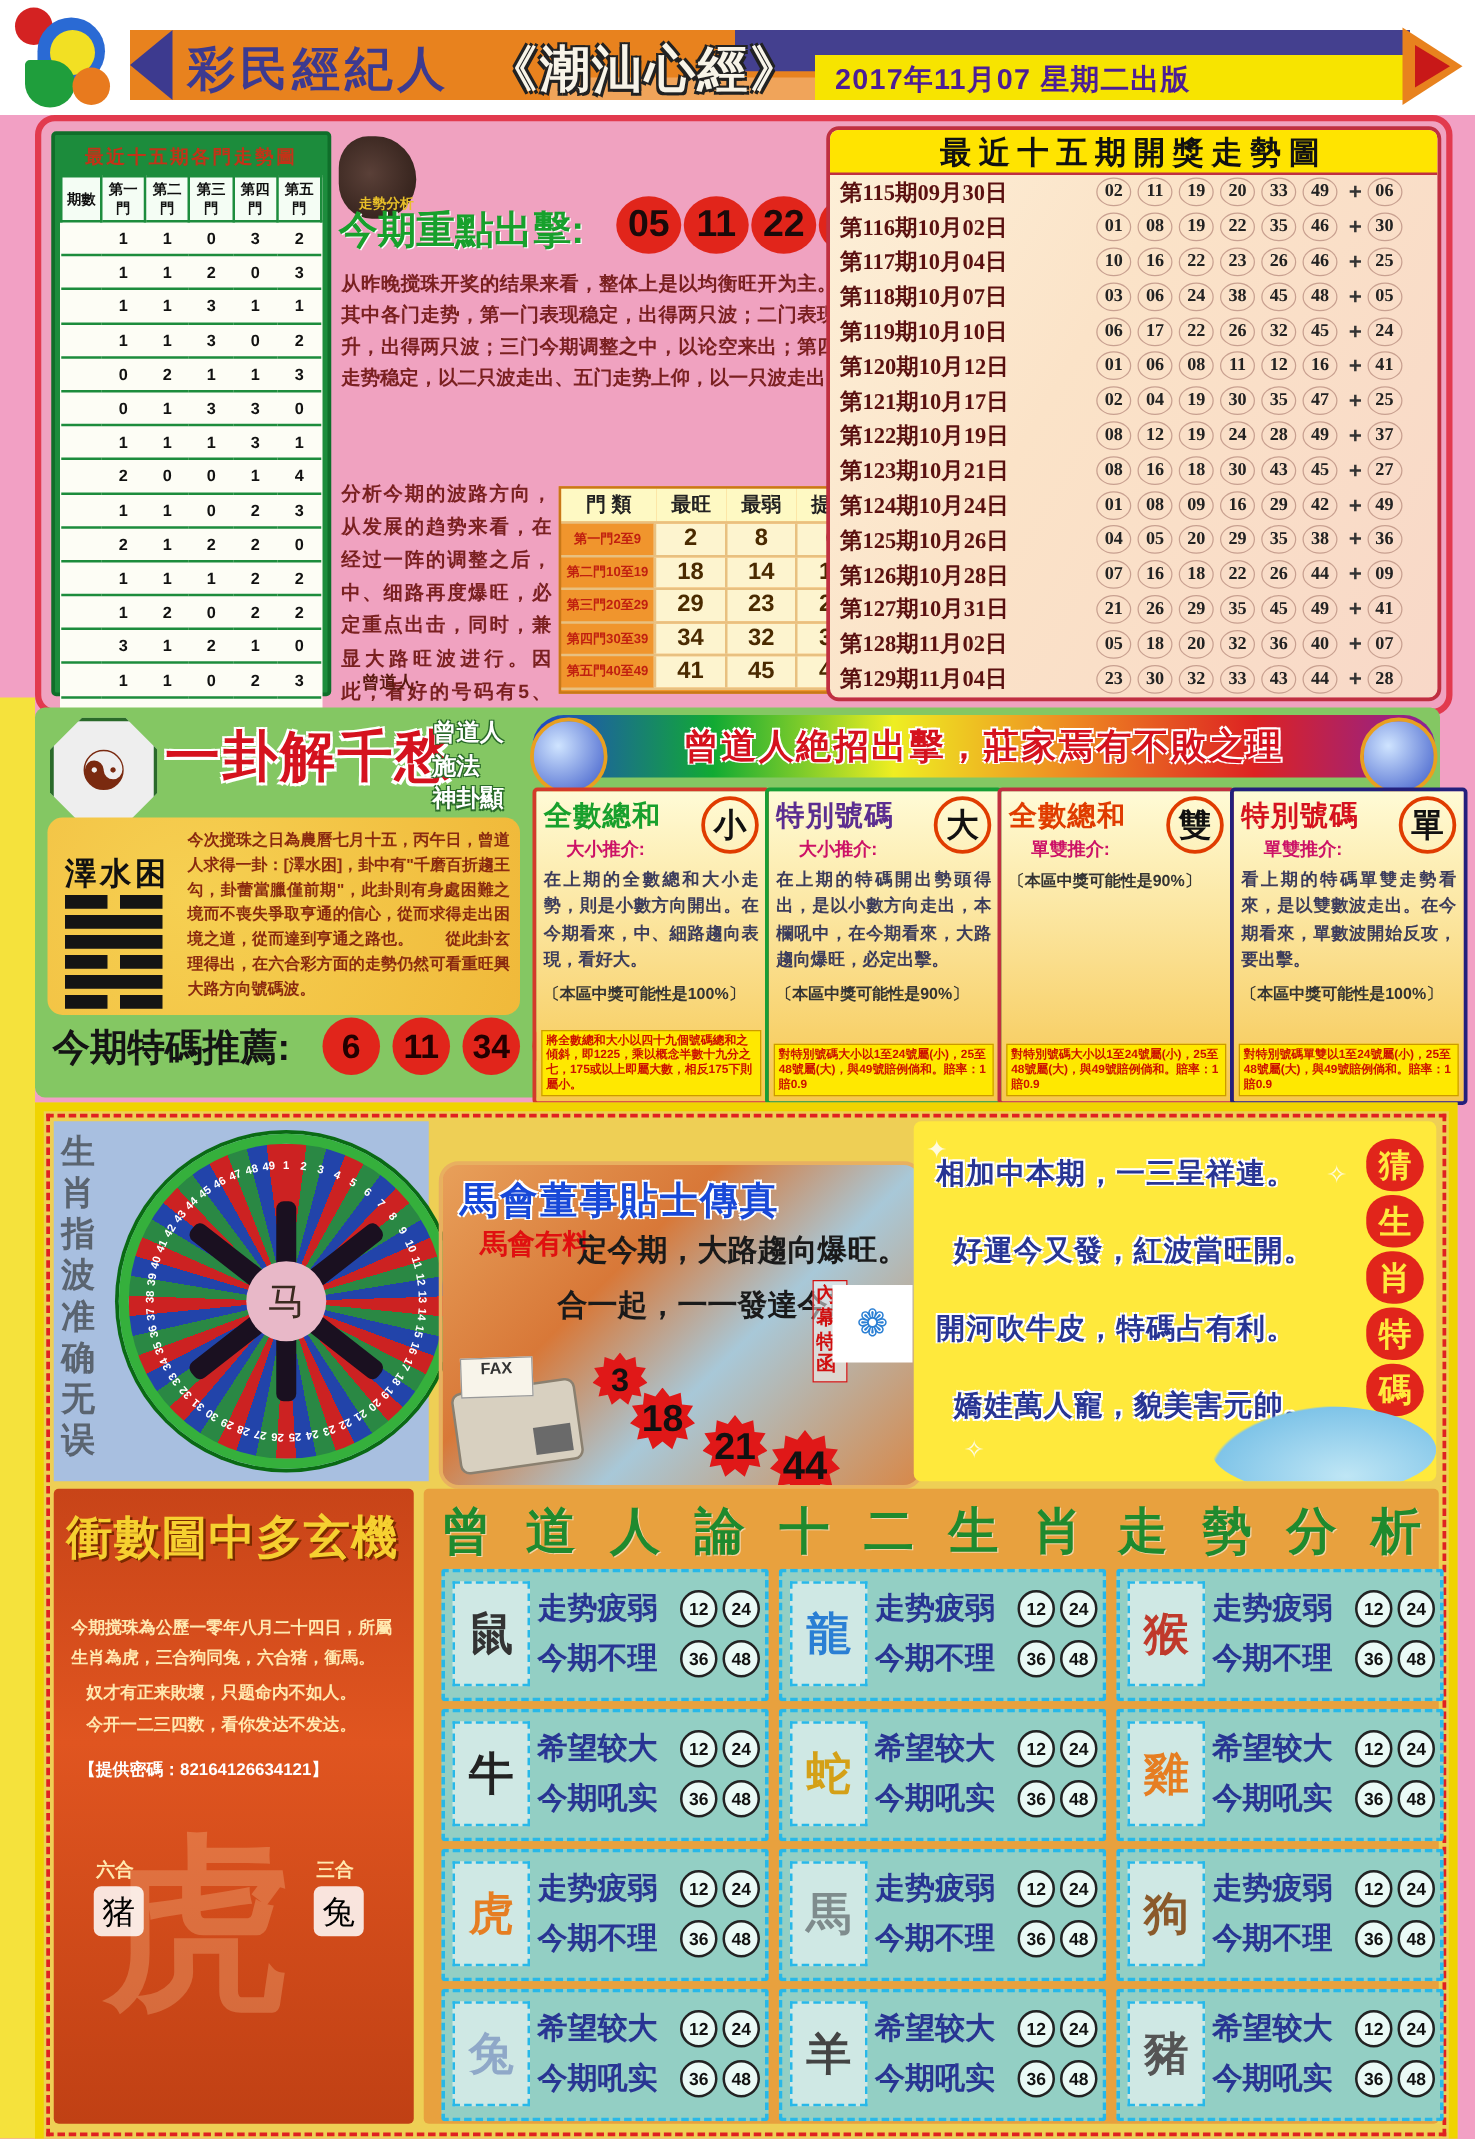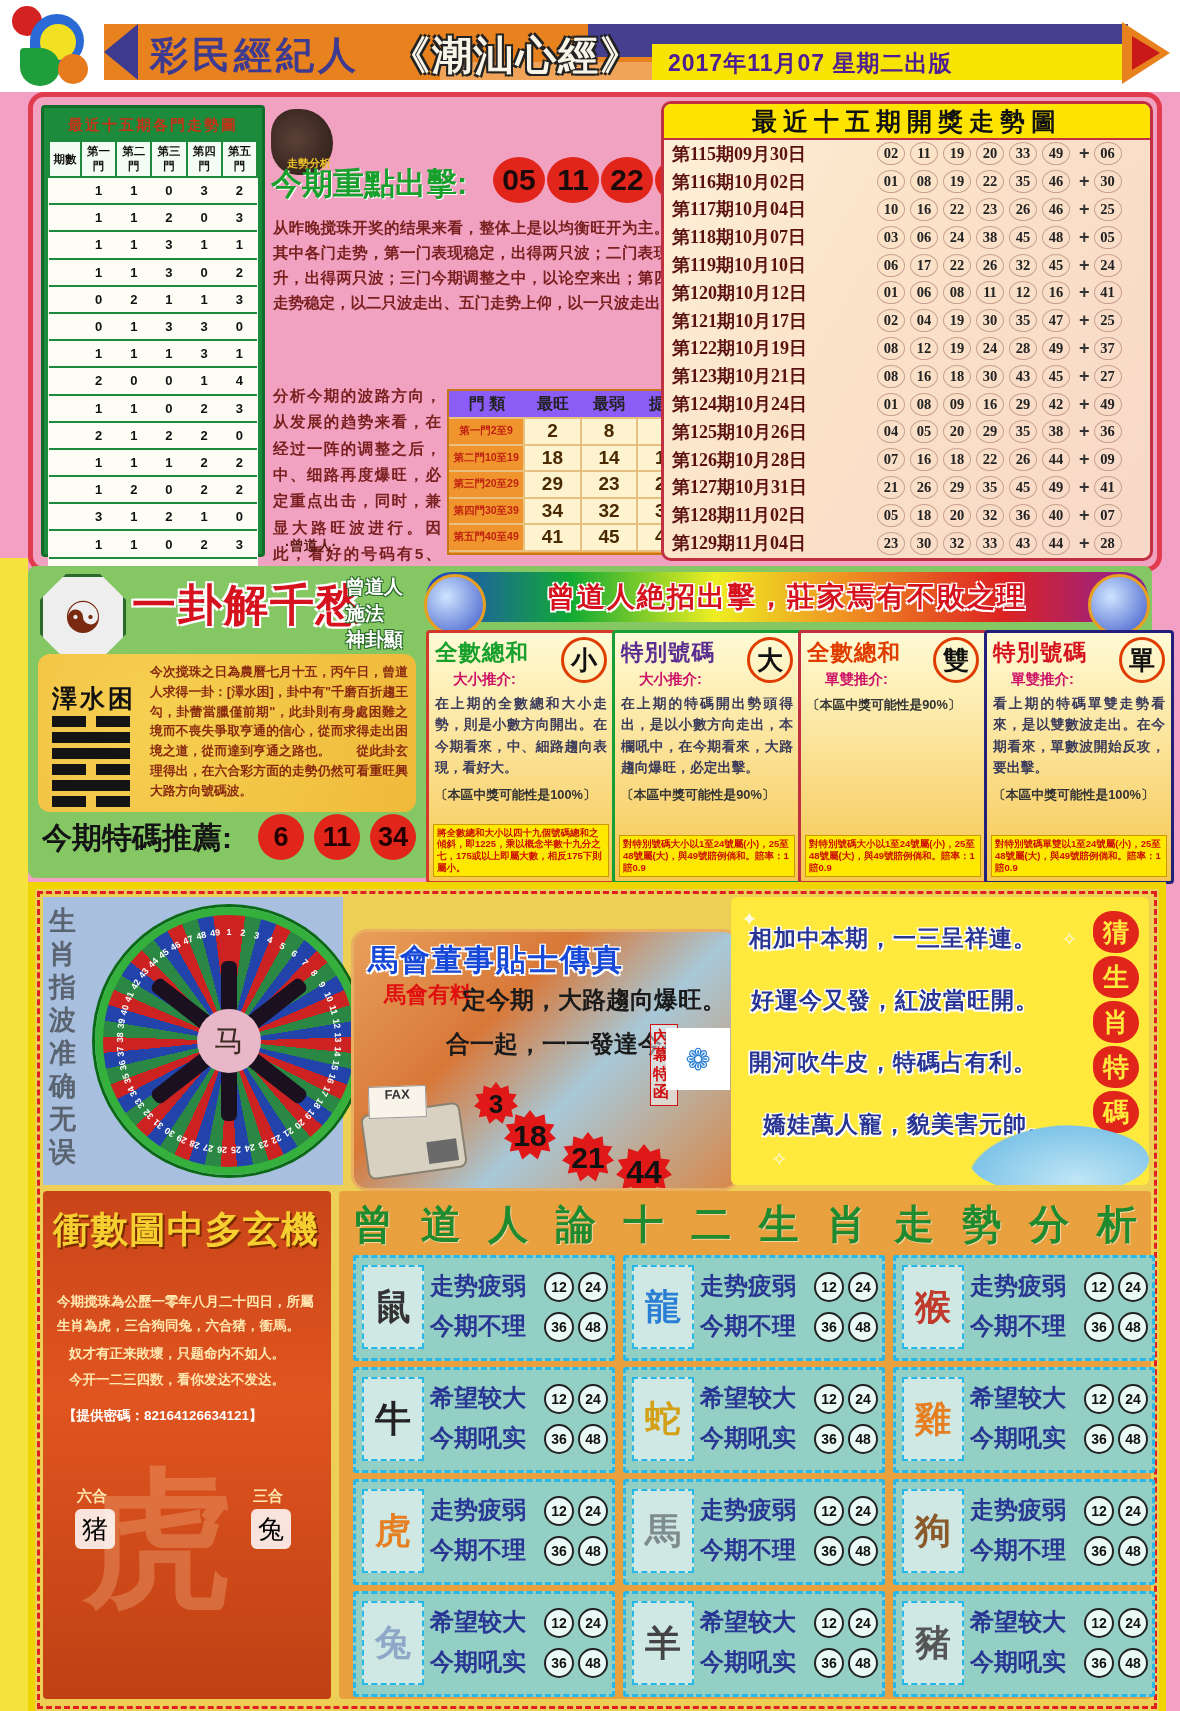--- a/index.html
+++ b/index.html
@@ -36,21 +36,21 @@
   #c-headline{left:300px;top:10px;width:356px;font-size:30px;font-weight:bold;color:#7b0f00;letter-spacing:1px;}
   #c-focus-label{left:238px;top:66px;font-size:31px;font-weight:bold;color:#18a02c;text-shadow:1px 1px 0 #fff;}
   .focus-num{position:absolute;top:60px;width:52px;height:46px;background:#e1251b;border-radius:50%;
              display:flex;align-items:center;justify-content:center;font-size:30px;font-weight:bold;color:#1a0a0a;}
   #c-para1{left:240px;top:118px;width:412px;font-size:15.5px;font-weight:bold;color:#7a2020;line-height:1.62;text-align:justify;}
   #c-para2{left:240px;top:286px;width:168px;font-size:15.5px;font-weight:bold;color:#7a2020;line-height:1.7;text-align:justify;}
   #c-sign{left:252px;top:440px;font-size:14px;font-weight:bold;color:#5a1a10;}
   
   #gatetbl{left:414px;top:292px;width:244px;height:162px;background:#f0952d;border:2px solid #c87818;}
   #gatetbl .row{display:flex;border-bottom:2px solid #e8c080;}
-  #gatetbl .h{font-size:16px;font-weight:bold;color:#222;background:#8b5cf6;}
+  #gatetbl .h{font-size:16px;font-weight:bold;color:#222;background:#fef9c3;}
   #gatetbl .cell{display:flex;align-items:center;justify-content:center;}
   #gatetbl .c0{width:76px;font-size:10.5px;color:#c02010;font-weight:bold;}
   #gatetbl .c1,#gatetbl .c2,#gatetbl .c3{width:56px;font-size:19px;font-weight:bold;color:#4a2a00;background:#fdf4cf;border-left:2px solid #e8c080;}
   
   #draws{left:628px;top:4px;width:486px;height:454px;background:linear-gradient(120deg,#fdf0d8,#fbe3c8 40%,#f8d8c8);border:3px solid #c03040;border-radius:10px;overflow:hidden;}
   #draws-title{height:34px;background:#ffe400;display:flex;align-items:center;justify-content:center;
                font-size:25px;font-weight:bold;color:#111;letter-spacing:6px;border-bottom:2px solid #c03040;}
   .drow{display:flex;align-items:center;height:27.8px;padding-left:8px;}
   .drow .lbl{font-family:"Liberation Serif",serif;font-size:18px;font-weight:bold;color:#5a1010;width:205px;}
   .drow .n{width:26px;height:21px;border:1px solid #c8a090;border-radius:50%;display:flex;align-items:center;justify-content:center;
@@ -676,21 +676,21 @@
       </div>
     </div>
 
     <div id="poempanel" class="abs">
       <span class="pstar" style="left:10px;top:10px;">✦</span>
       <span class="pstar" style="left:300px;top:240px;">✦</span>
       <span class="pstar" style="left:40px;top:250px;">✧</span>
       <span class="pstar" style="left:330px;top:30px;">✧</span>
       <div id="poem-lines">
           <div class="poem-line" style="left: 18px; top: 26px;">相加中本期，一三呈祥連。</div>
-          <div class="poem-line" style="left: 20px; top: 88px;">好運今又發，紅波當旺開。</div>
+          <div class="poem-line" style="left: 32px; top: 88px;">好運今又發，紅波當旺開。</div>
           <div class="poem-line" style="left: 18px; top: 150px;">開河吹牛皮，特碼占有利。</div>
           <div class="poem-line" style="left: 32px; top: 212px;">嬌娃萬人寵，貌美害元帥。</div>
         </div>
       <div id="poem-vtitle">
           <div class="vchar" style="left: 362px; top: 14px;">猜</div>
           <div class="vchar" style="left: 362px; top: 59px;">生</div>
           <div class="vchar" style="left: 362px; top: 104px;">肖</div>
           <div class="vchar" style="left: 362px; top: 149px;">特</div>
           <div class="vchar" style="left: 362px; top: 194px;">碼</div>
           <div class="vchar" style="left: 362px; top: 239px;">詩</div>

